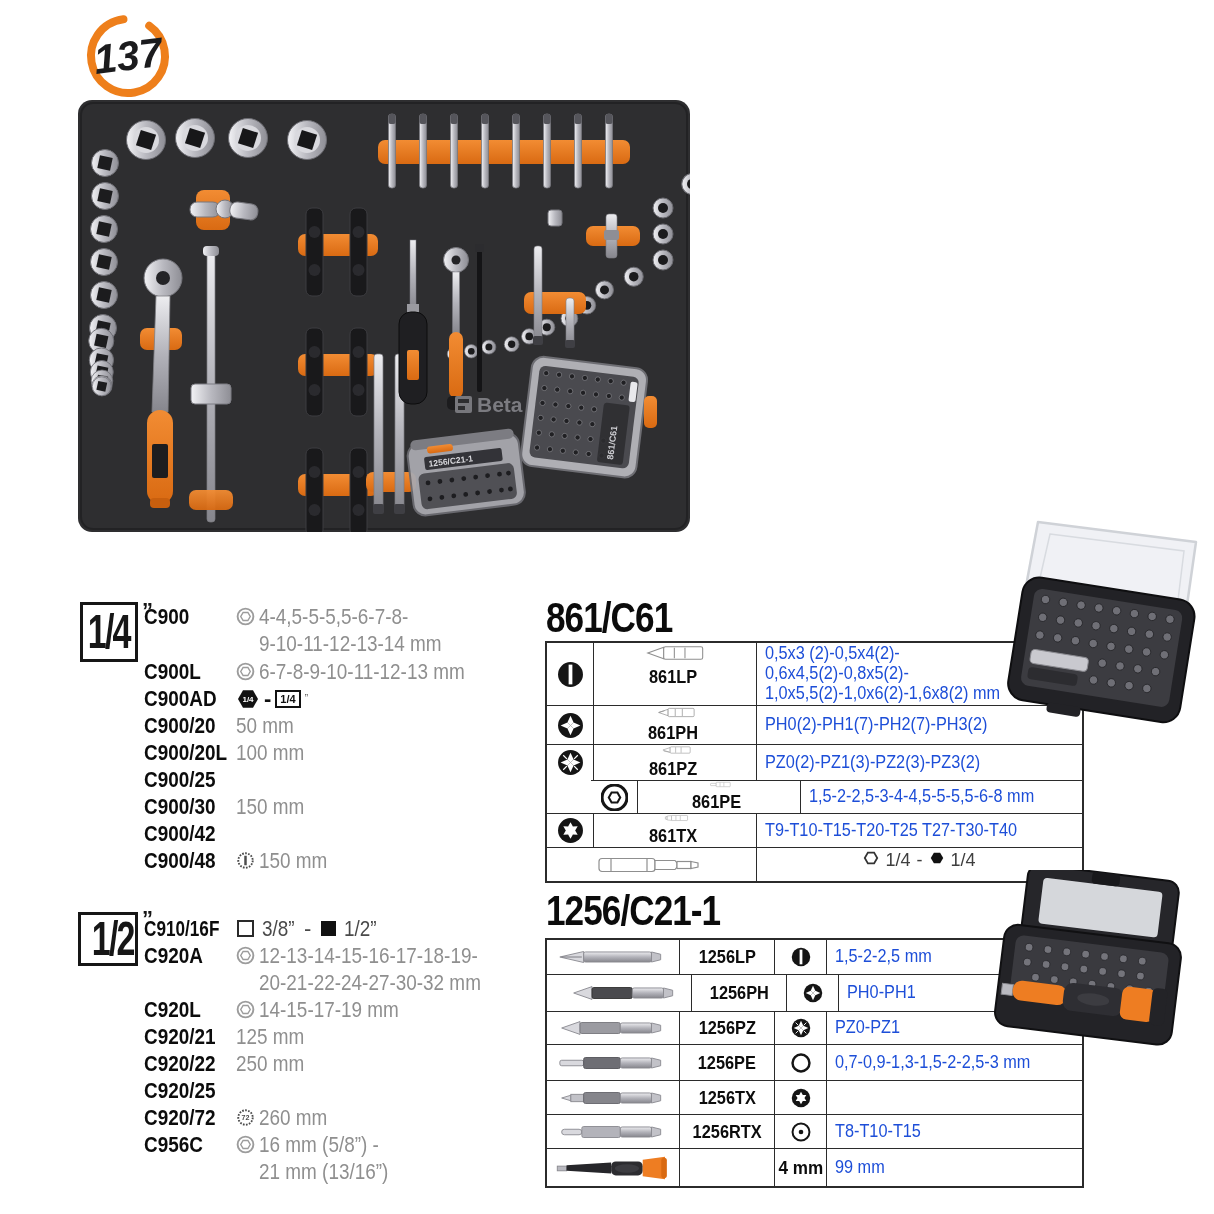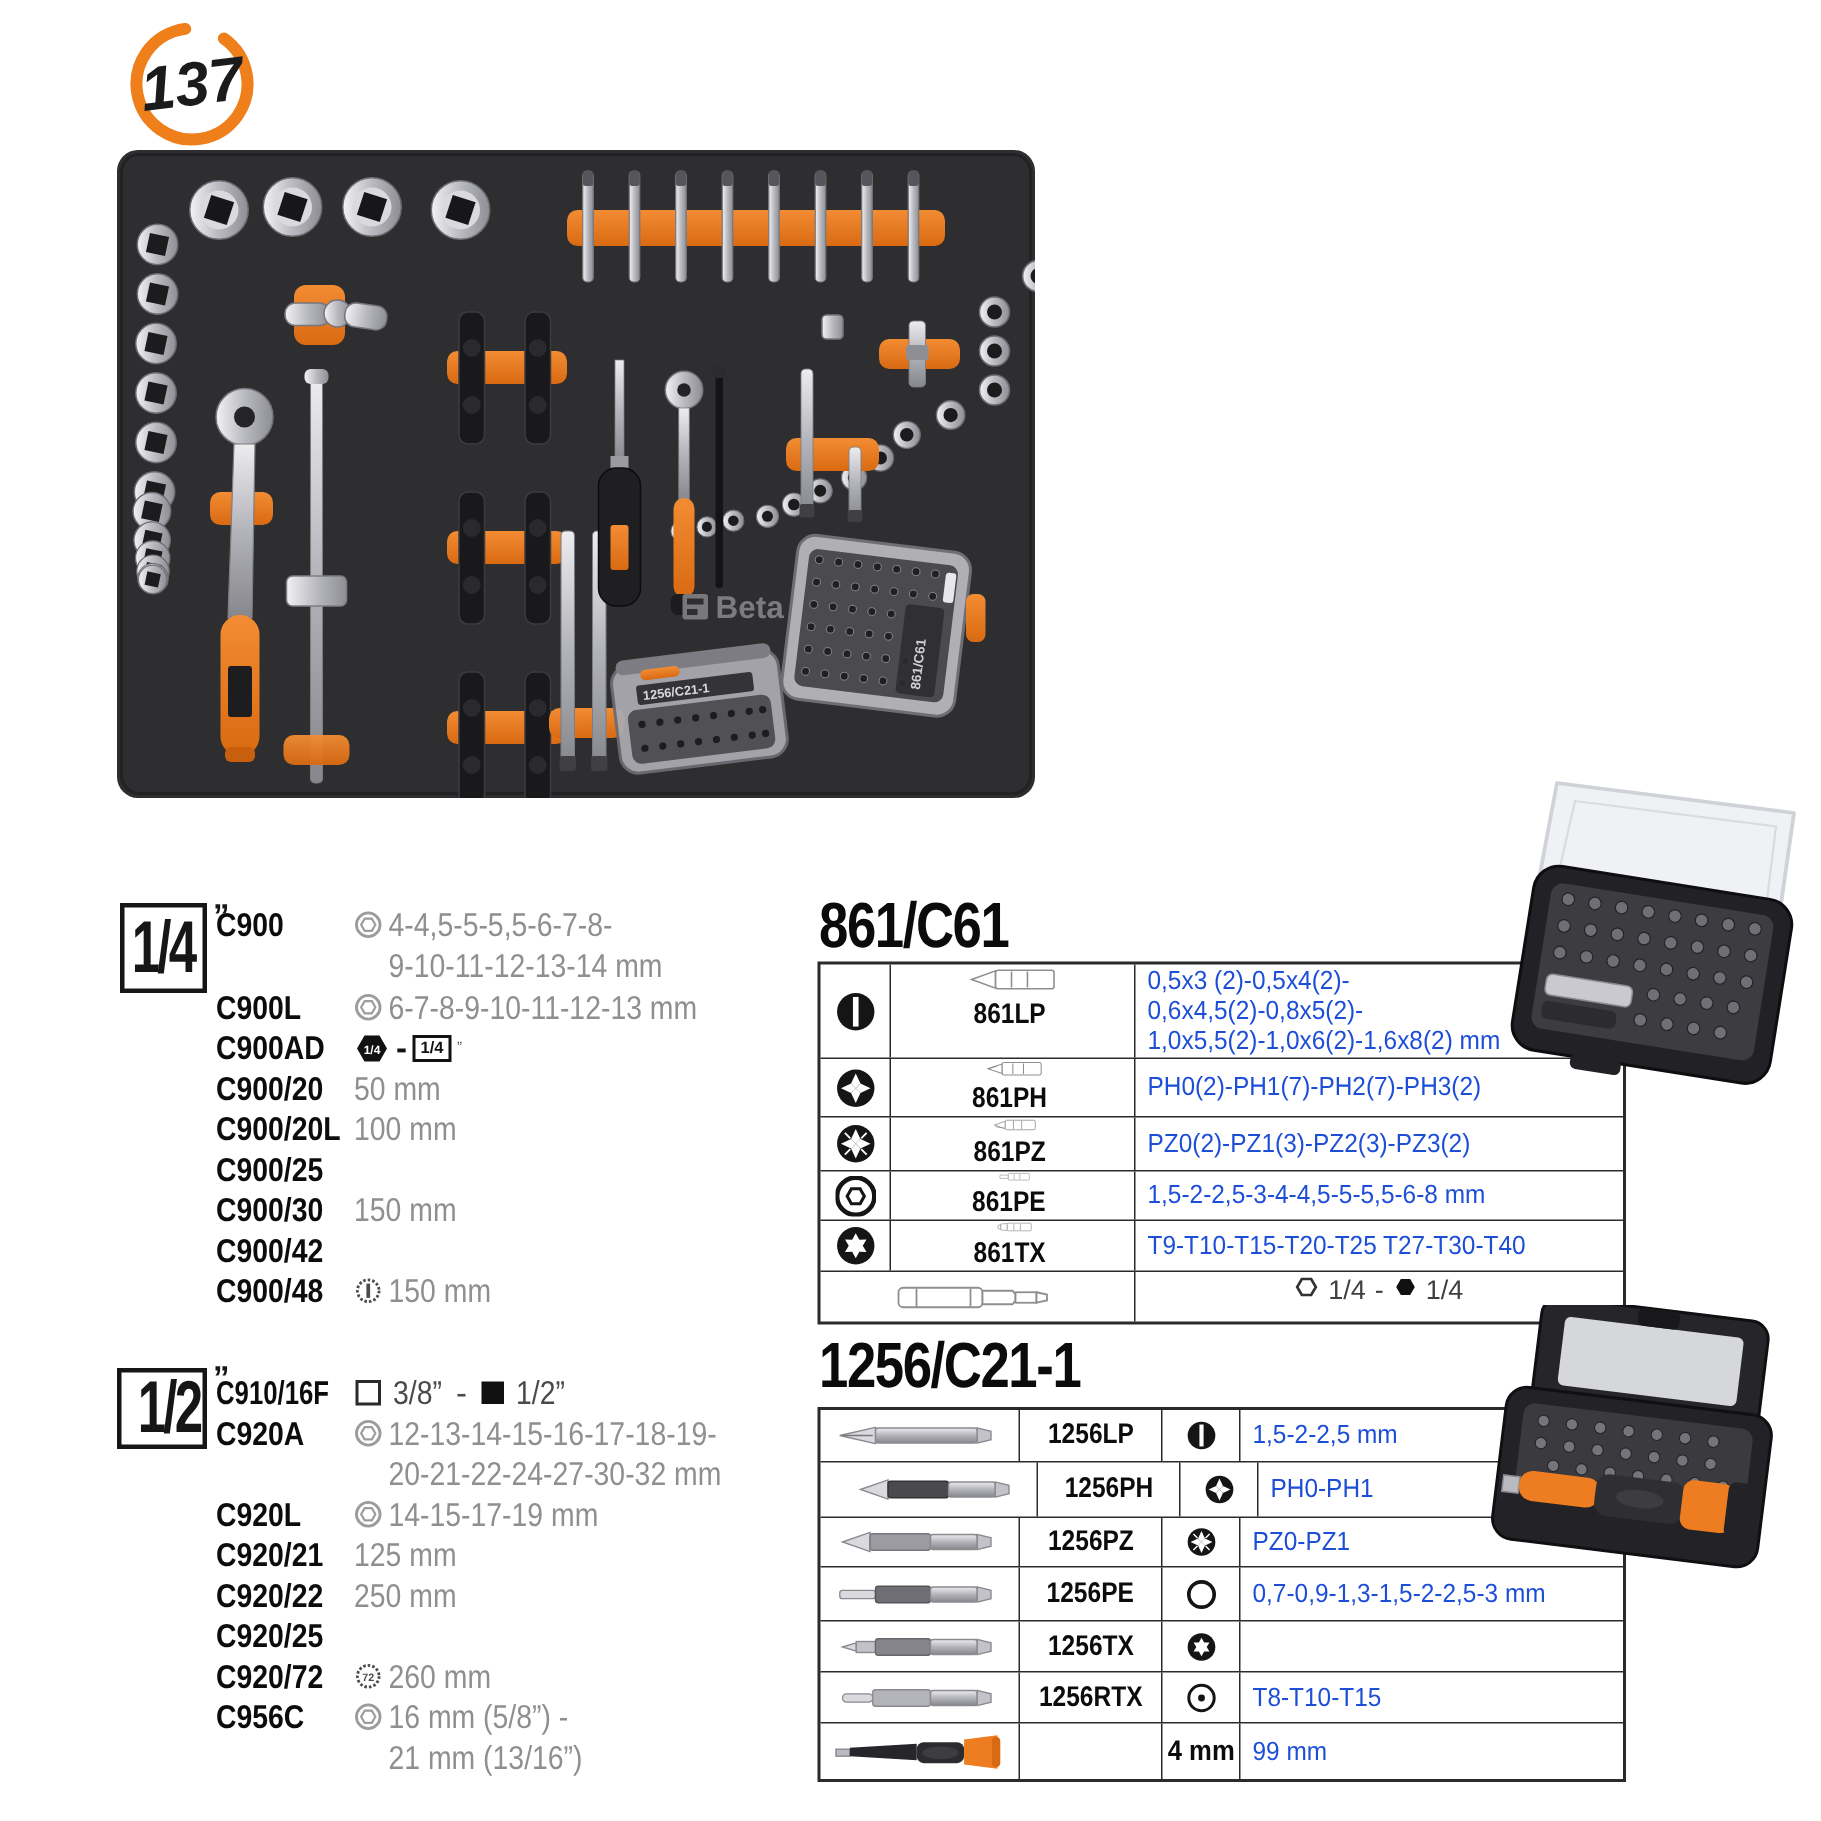--- a/index.html
+++ b/index.html
@@ -530,21 +530,21 @@
               <line x1="44" y1="5" x2="44" y2="17"></line>
             </g>
           </svg>
         <span class="bitcode">861PZ</span>
       </div>
       <div class="cell sizes-cell">
           <span class="ln">PZ0(2)-PZ1(3)-PZ2(3)-PZ3(2)</span>
         </div>
     </div>
 
-    <div class="trow" style="height:32px;">
+    <div class="trow" style="height:32px;margin-left:44px;">
       <div class="cell cdiv icon-cell">
         <svg width="27" height="27" viewBox="0 0 26 26">
             <circle cx="13" cy="13" r="12" fill="none" stroke="#151515" stroke-width="3"></circle>
             <polygon points="18.5,13 15.8,17.8 10.2,17.8 7.5,13 10.2,8.2 15.8,8.2" fill="none" stroke="#151515" stroke-width="2"></polygon>
           </svg>
       </div>
       <div class="cell cdiv bit-cell">
         <svg width="62" height="20" viewBox="0 0 70 22">
             <g fill="#fff" stroke="#8f8f8f" stroke-width="1.2">
               <rect x="2" y="7.5" width="18" height="7" rx="2"></rect>

